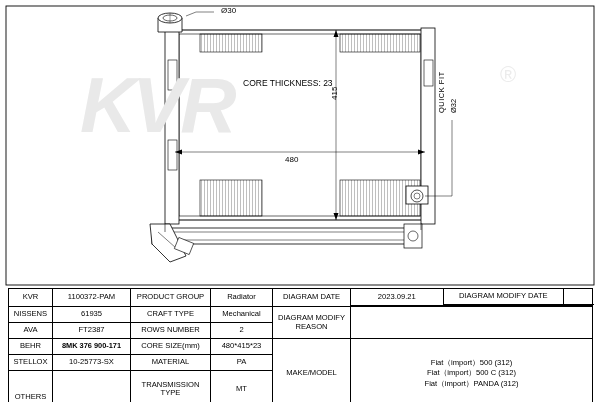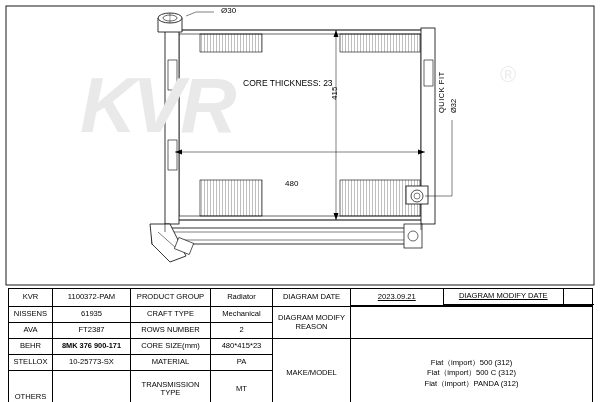--- a/index.html
+++ b/index.html
@@ -33,31 +33,31 @@
     position:absolute;
     left:500px;top:62px;
     font-size:22px;
     color:#ececec;
     font-family:"Liberation Sans", sans-serif;
     pointer-events:none;
   }
 
   .lbl{position:absolute;font-size:8px;font-family:"Liberation Sans", sans-serif;white-space:nowrap;}
   .lbl-core{left:226px;top:78px;font-size:8.5px;margin-left:17px;}
-  .lbl-480{left:285px;top:179px;}
+  .lbl-480{left:285px;top:155px;}
   .lbl-415{left:330px;top:100px;transform:rotate(-90deg);transform-origin:left top;}
   .lbl-d30{left:221px;top:6px;}
   .lbl-quick{left:437px;top:113px;transform:rotate(-90deg);transform-origin:left top;font-size:7.5px;letter-spacing:0.5px;}
   .lbl-d32{left:449px;top:113px;transform:rotate(-90deg);transform-origin:left top;font-size:7.5px;}
 
   
   .tablewrap{position:absolute;left:8px;top:288px;width:584px;}
   table{border-collapse:collapse;width:584px;font-size:7.6px;table-layout:fixed;}
   td{border:1px solid #000;padding:1px 2px;text-align:center;vertical-align:middle;height:13px;line-height:1.15;}
-  .nb-l{border-left:none;text-decoration:underline;}
+  .nb-l{border-left:none;}
   .nb-r{border-right:none;}
   .nb-t{border-top:none;}
   .mm{font-size:7.4px;font-weight:bold;}
 </style>
 </head>
 <body>
 
 <div class="sheet">
 
   <div class="drawing">

